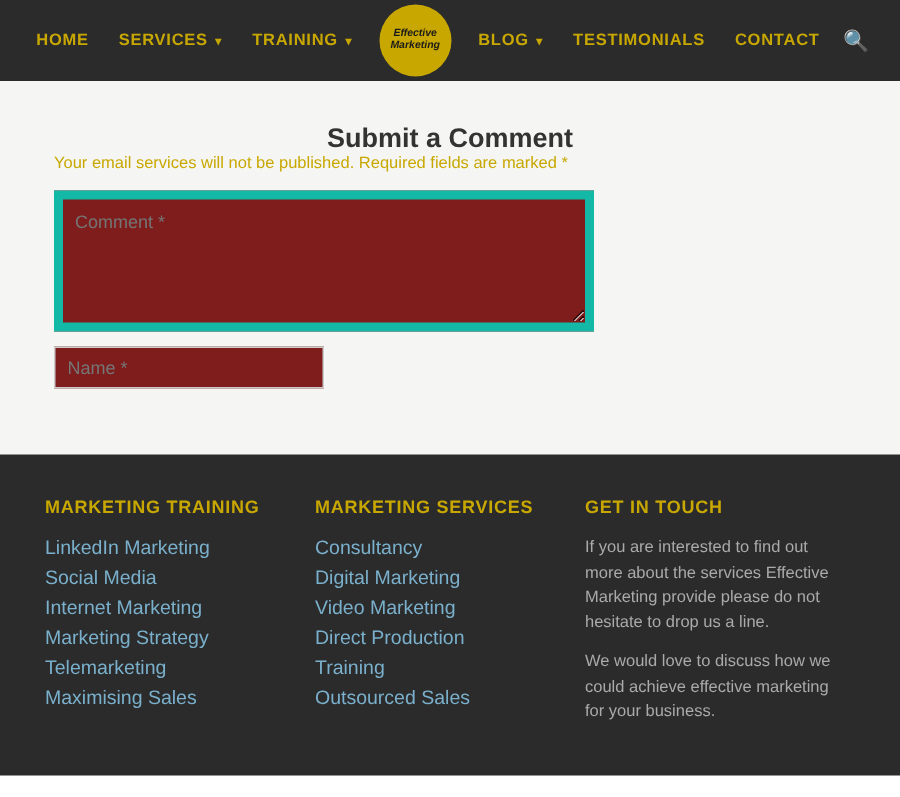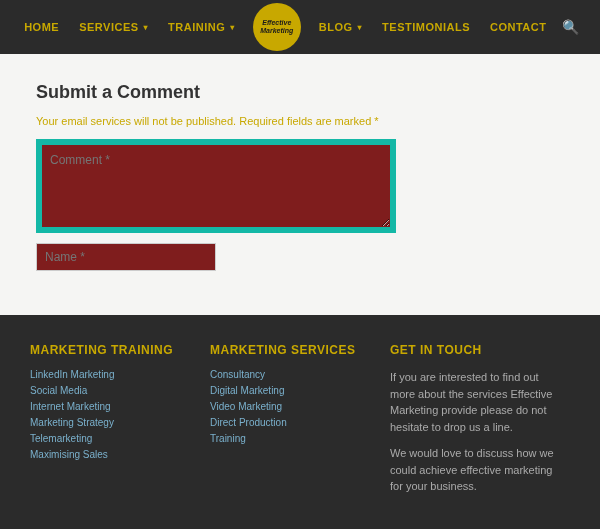--- a/index.html
+++ b/index.html
@@ -65,21 +65,22 @@
     
     .main-content {
       background: #f5f5f3;
       padding: 28px 36px 36px 36px;
       min-height: 240px;
     }
     .submit-title {
       font-size: 18px;
       font-weight: bold;
       color: #333;
-      margin-bottom: 12px;
+      margin-bottom: 0;
+      text-align: center;
     }
     .submit-subtitle {
       font-size: 11px;
       color: #666;
       margin-bottom: 12px;
     }
     .submit-subtitle span {
       color: #c8a800;
     }
     .comment-textarea {
@@ -126,21 +127,21 @@
       color: #c8a800;
       font-size: 12px;
       font-weight: bold;
       letter-spacing: 0.5px;
       text-transform: uppercase;
       margin-bottom: 12px;
     }
     .footer-link {
       display: block;
       color: #7ab0cc;
-      font-size: 10px;
+      font-size: 13px;
       margin-bottom: 5px;
       cursor: pointer;
       text-decoration: none;
     }
     .footer-text {
       color: #aaa;
       font-size: 11px;
       line-height: 1.5;
       margin-bottom: 10px;
     }
@@ -191,20 +192,21 @@
     <a class="footer-link">Telemarketing</a>
     <a class="footer-link">Maximising Sales</a>
   </div>
   <div class="footer-col">
     <div class="footer-col-title">MARKETING SERVICES</div>
     <a class="footer-link">Consultancy</a>
     <a class="footer-link">Digital Marketing</a>
     <a class="footer-link">Video Marketing</a>
     <a class="footer-link">Direct Production</a>
     <a class="footer-link">Training</a>
+    <a class="footer-link">Outsourced Sales</a>
   </div>
   <div class="footer-col">
     <div class="footer-col-title">GET IN TOUCH</div>
     <p class="footer-text">If you are interested to find out more about the services Effective Marketing provide please do not hesitate to drop us a line.</p>
     <p class="footer-text">We would love to discuss how we could achieve effective marketing for your business.</p>
 
   </div>
 </footer>
 
 </body></html>

